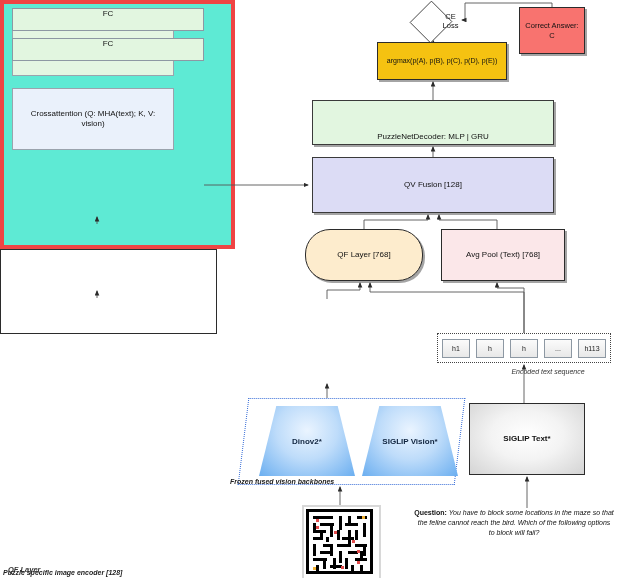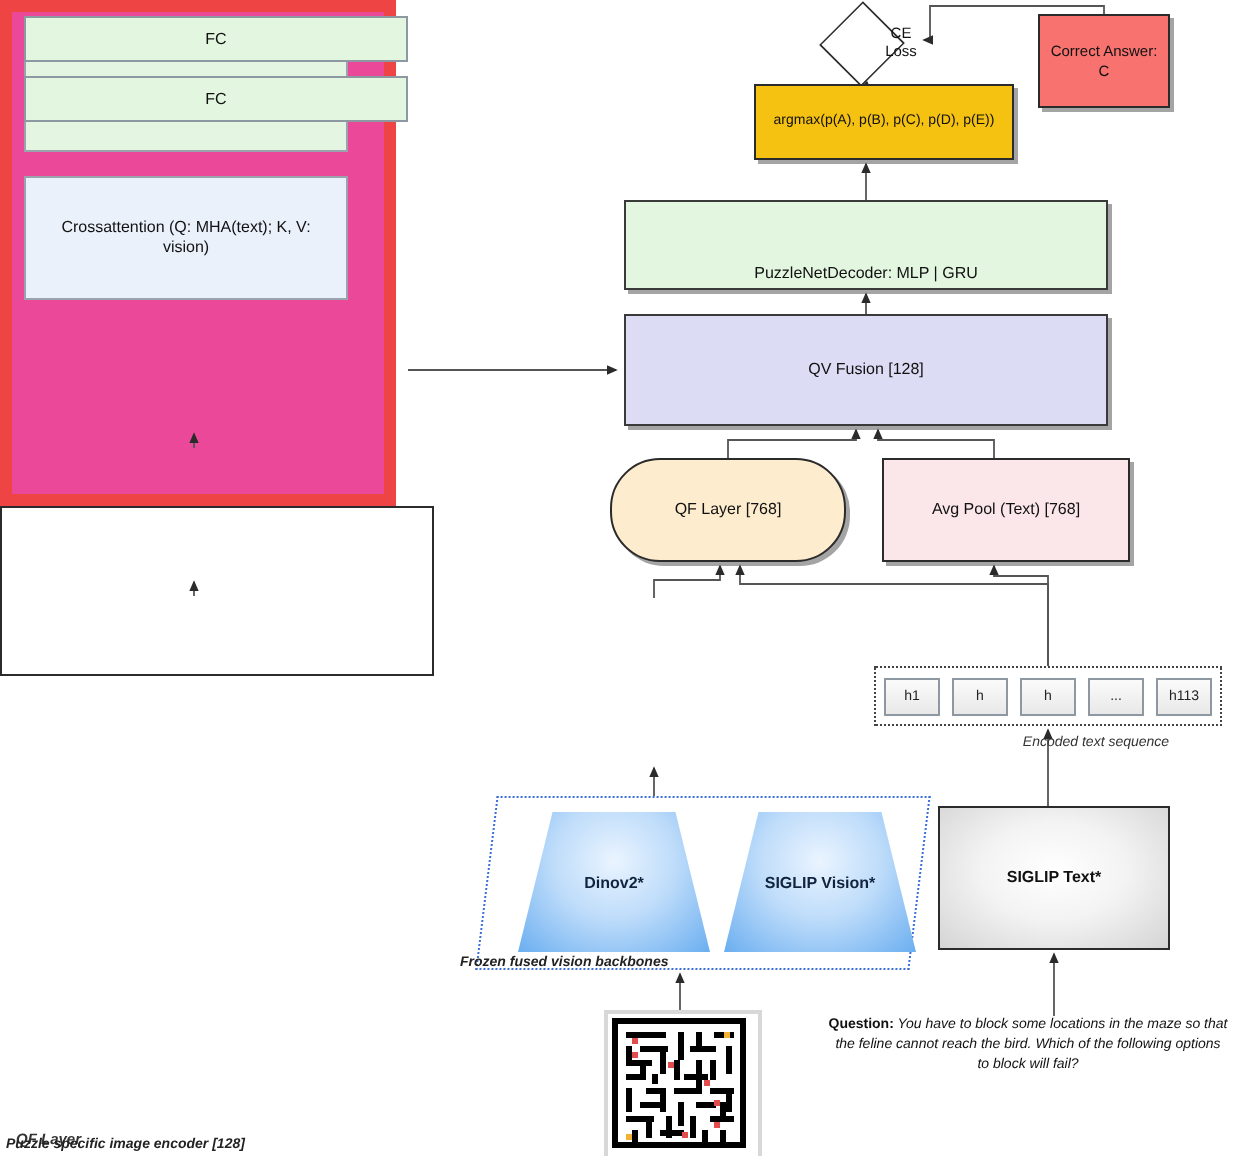--- a/index.html
+++ b/index.html
@@ -20,22 +20,23 @@
     border:1px solid #2b2b2b;
     font-size:8px;
     line-height:1.25;
     padding:2px 4px;
   }
   .shadow{box-shadow:2px 2px 0 rgba(90,90,90,.55);}
 
   
   #qf-panel{
     left:5px;top:140px;width:186px;height:241px;
-    background:#ec4899;border:6px solid #ef4444;
+    background:#5eead4;border:4px solid #ef4444;
     display:block;
+    padding-left:41px;
   }
   #qf-panel .panel-caption{
     position:absolute;left:8px;bottom:4px;
     font-size:7.5px;font-style:italic;font-weight:bold;color:#333;
   }
   .qf-inner{
     position:absolute;left:12px;width:162px;height:62px;
     box-sizing:border-box;border:1px solid #9aa3ad;
     display:flex;align-items:center;justify-content:center;text-align:center;
     font-size:8px;line-height:1.3;padding:2px 6px;
@@ -69,21 +70,21 @@
   #img-enc{
     left:220px;top:299px;width:215px;height:83px;
     background:#ffffff;border:1px solid #2b2b2b;display:block;
   }
   #img-enc .panel-caption{
     position:absolute;left:3px;bottom:2px;font-size:7px;font-style:italic;font-weight:bold;color:#222;
   }
   .fcbox{
     position:absolute;left:12px;width:192px;height:23px;
     box-sizing:border-box;background:#e2f6e0;border:1px solid #8d98a3;
-    display:flex;align-items:center;justify-content:center;font-size:8px;
+    display:flex;align-items:flex-start;justify-content:center;font-size:8px;
   }
   #fc1{top:8px;}
   #fc2{top:38px;}
 
   
   #tokens{
     position:absolute;left:437px;top:333px;width:174px;height:30px;
     border:1px dotted #444;background:#fff;
     display:flex;align-items:center;justify-content:space-between;
     padding:0 4px;box-sizing:border-box;

